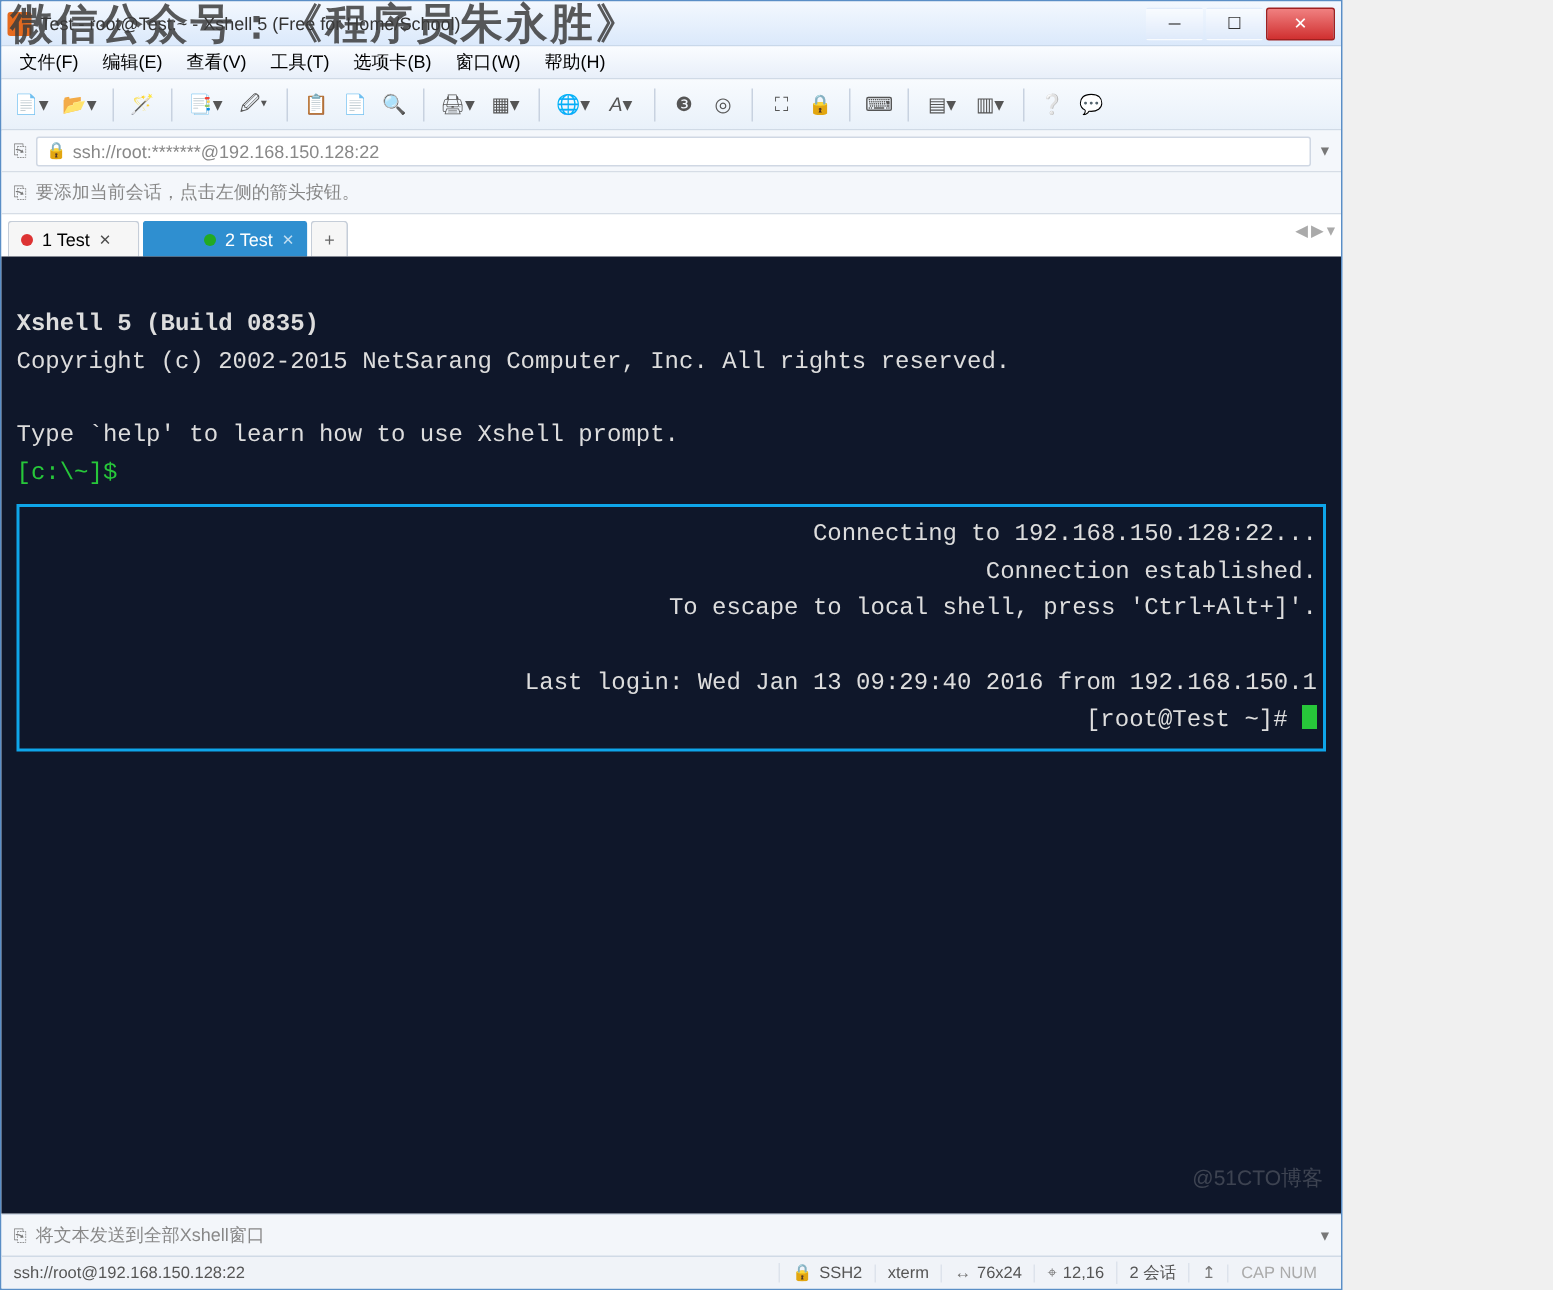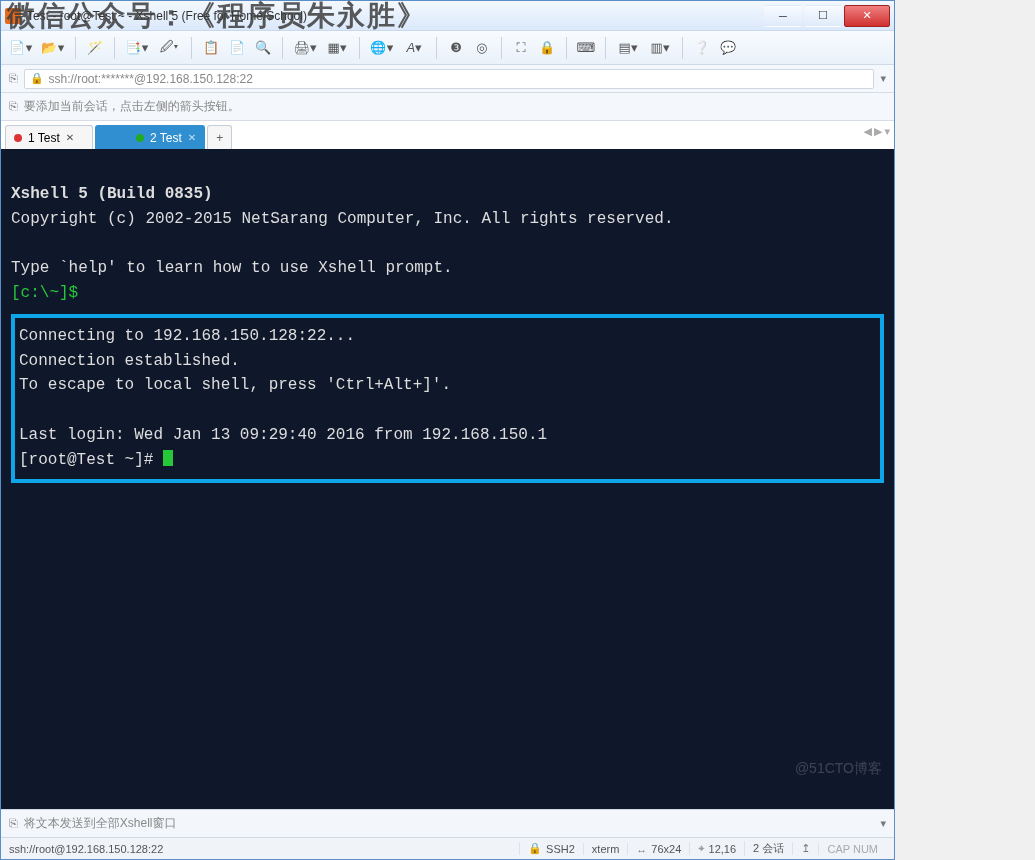--- a/index.html
+++ b/index.html
@@ -26,46 +26,55 @@
   .tab { height: 24px; min-width: 88px; border: 1px solid #c5cdd8; border-bottom: none; background: #f6f6f6; display: flex; align-items: center; padding: 0 8px; margin-right: 2px; border-radius: 3px 3px 0 0; gap: 6px; font-size: 12px; }
   .tab.active { background: #2f8fd0; color: #fff; border-color: #2f8fd0; padding-left: 40px; }
   .tab .dot { width: 8px; height: 8px; border-radius: 50%; }
   .tab .dot.red { background: #d33; }
   .tab .dot.green { background: #2a2; }
   .tab .x { font-size: 10px; color: inherit; opacity: .7; }
   .tab.plus { min-width: 24px; justify-content: center; color: #666; }
   .tab-scroll { position: absolute; right: 4px; top: 4px; color: #aaa; font-size: 11px; display:flex; gap:2px;}
   .terminal { flex: 1; background: #0f172a; color: #ddd; font-family: "Courier New", monospace; font-size: 16px; line-height: 1.55; padding: 8px 10px; white-space: pre; overflow: hidden; position: relative; }
   .line-green { color: #27c73a; }
-  .highlight-box { border: 4px solid #0ea5e9; padding: 6px 4px; margin: 8px 0; }
+  .highlight-box { border: 2px solid #0ea5e9; padding: 6px 4px; margin: 8px 0; text-align: right; }
   .cursor-block { display: inline-block; width: 10px; height: 16px; background: #27c73a; vertical-align: -2px; }
   .sendbar { height: 28px; background: #f3f6fa; border-top: 1px solid #d0dae6; display: flex; align-items: center; padding: 0 8px; color: #888; gap: 6px; }
   .statusbar { height: 22px; background: #f0f3f8; border-top: 1px solid #d0dae6; display: flex; align-items: center; padding: 0 8px; color: #555; font-size: 11px; }
   .statusbar .left { flex: 1; }
   .statusbar .cell { padding: 0 8px; border-left: 1px solid #dde3ec; display: flex; align-items: center; gap: 4px; }
   .statusbar .caps { color: #aaa; }
   .tiny-icon { font-size: 11px; color: #777; }
-  .watermark { position: absolute; right: 12px; bottom: 29px; color: rgba(200,200,200,0.25); font-size: 14px; font-family: sans-serif; pointer-events: none; }
+  .watermark { position: absolute; right: 12px; bottom: 12px; color: rgba(200,200,200,0.25); font-size: 14px; font-family: sans-serif; pointer-events: none; }
 </style>
 </head>
 <body>
 
 <div class="window">
   <div class="overlay-text">微信公众号：《程序员朱永胜》</div>
 
   <div class="titlebar">
     <div class="app-icon"></div>
     <div class="title">Test - root@Test:~ - Xshell 5 (Free for Home/School)</div>
     <div class="win-btns">
       <div class="win-btn">─</div>
       <div class="win-btn">☐</div>
       <div class="win-btn close">✕</div>
     </div>
   </div>
 
+  <div class="menubar">
+    <span class="menuitem">文件(F)</span>
+    <span class="menuitem">编辑(E)</span>
+    <span class="menuitem">查看(V)</span>
+    <span class="menuitem">工具(T)</span>
+    <span class="menuitem">选项卡(B)</span>
+    <span class="menuitem">窗口(W)</span>
+    <span class="menuitem">帮助(H)</span>
+  </div>
 
   <div class="toolbar">
     <div class="tb-btn drop">📄▾</div>
     <div class="tb-btn drop">📂▾</div>
     <div class="tb-sep"></div>
     <div class="tb-btn">🪄</div>
     <div class="tb-sep"></div>
     <div class="tb-btn drop">📑▾</div>
     <div class="tb-btn drop">🖉▾</div>
     <div class="tb-sep"></div>

